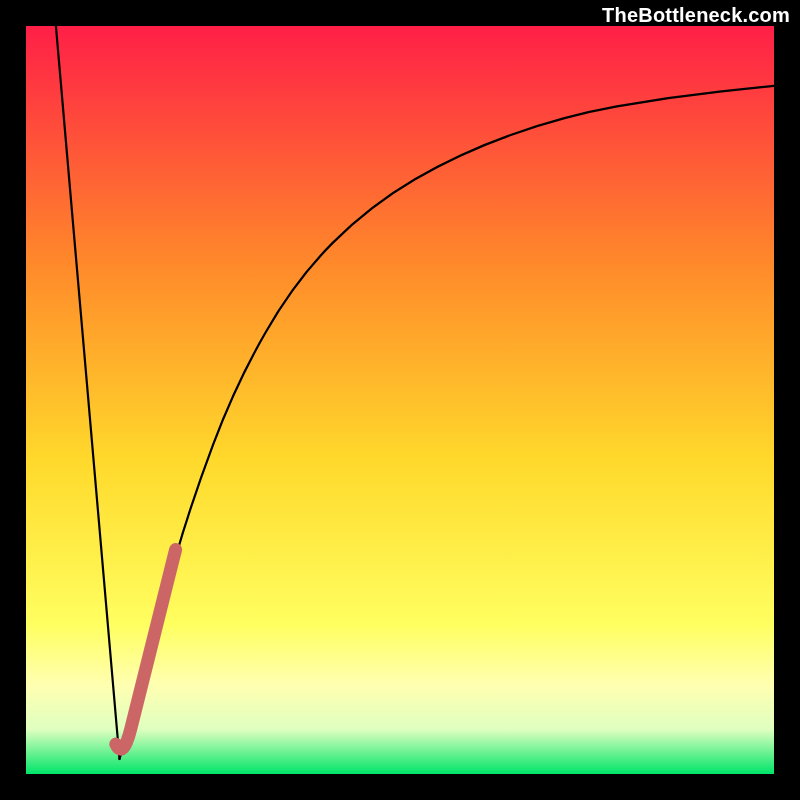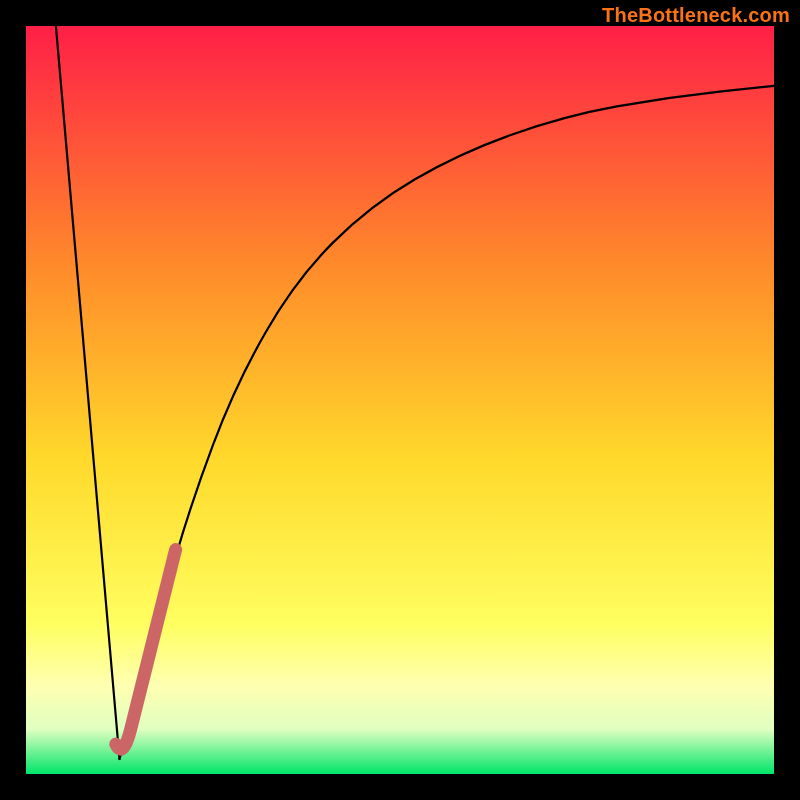--- a/index.html
+++ b/index.html
@@ -24,21 +24,21 @@
     left: 26px;
     top: 26px;
     width: 748px;
     height: 748px;
     overflow: hidden;
   }
   .attribution {
     position: absolute;
     top: 4px;
     right: 10px;
-    color: #f97316;
+    color: #ffffff;
     font-size: 20px;
     font-weight: 600;
     letter-spacing: 0.2px;
   }
   svg {
     display: block;
   }
 </style>
 </head>
 <body>

